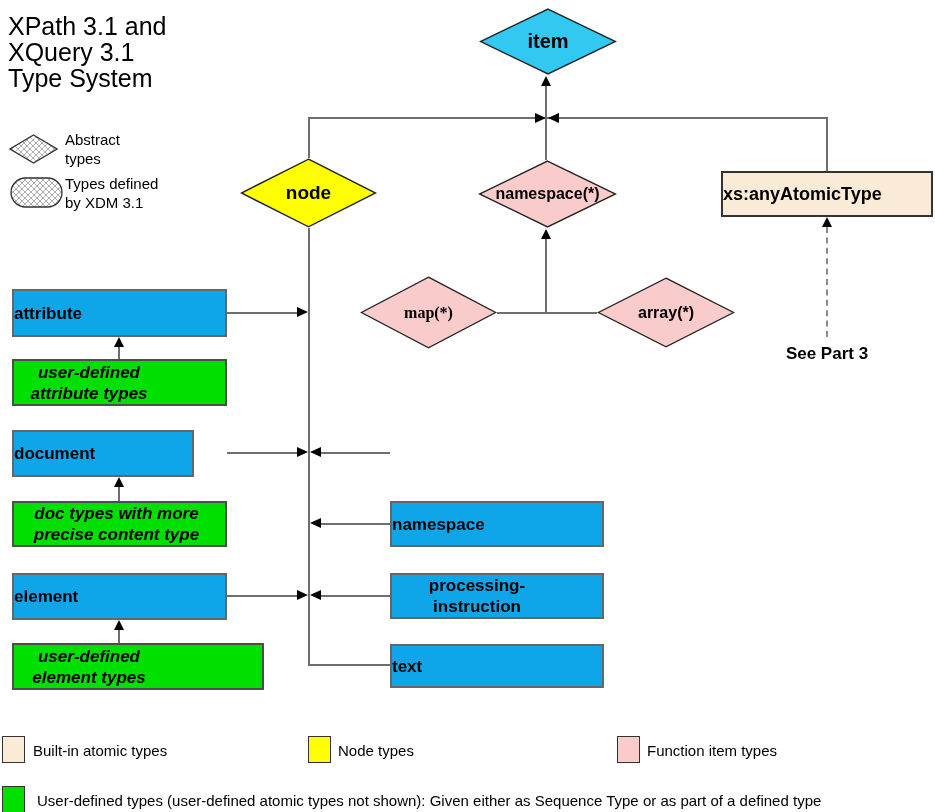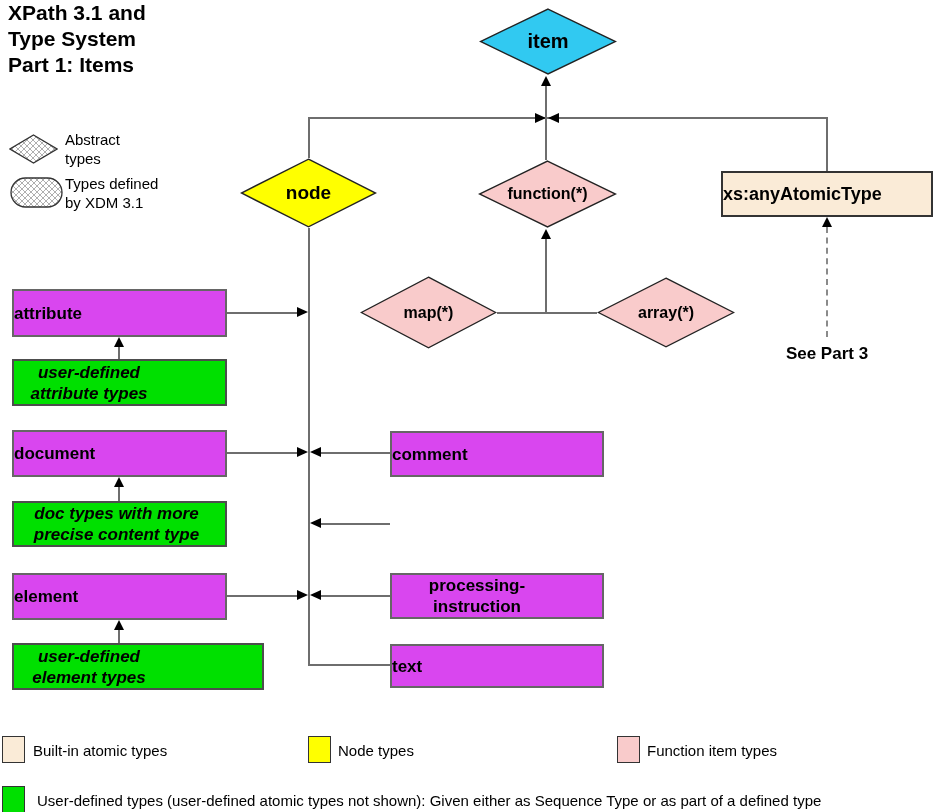--- a/index.html
+++ b/index.html
@@ -2,30 +2,30 @@
 <html><head>
 <meta charset="utf-8">
 <style>
   html,body{margin:0;padding:0;background:#fff;}
   .canvas{
     position:relative; width:935px; height:812px; background:#ffffff;
     font-family:"Liberation Sans", sans-serif; color:#000; overflow:hidden;
   }
   .abs{position:absolute;}
   
-  .title{position:absolute; left:8px; top:0; font-size:21px; font-weight:bold; line-height:26px;}
+  .title{position:absolute; left:8px; top:13px; font-size:25px; font-weight:normal; line-height:26px;}
   
   .leg-small{position:absolute; font-size:15px; line-height:19px;}
   
   .box{
     position:absolute; display:flex; align-items:center; 
     text-align:center; font-weight:bold; font-size:17px;
     border:2px solid #666; box-sizing:border-box; line-height:21px;
   }
-  .yellow{background:#d946ef;}
+  .yellow{background:#0ea5e9;}
   .green{background:#00E000; font-style:italic; border-color:#4d4d4d;}
   .cream{background:#FAEBD7; border:2px solid #333; font-size:18px;}
   
   .diamond{position:absolute;}
   .diamond svg{position:absolute; left:0; top:0; width:100%; height:100%;}
   .diamond .lbl{
     position:absolute; left:0; top:0; right:0; bottom:0;
     display:flex; align-items:center; justify-content:center; font-weight:bold;
   }
   .fs20{font-size:20px;} .fs19{font-size:19px;} .fs16{font-size:16px;}
@@ -47,22 +47,22 @@
   .sw-pink{background:#F9CBCB;} .sw-green{background:#00E000;}
   .leg-lbl{position:absolute; font-size:15px; line-height:18px;}
 </style>
 </head>
 <body>
 
 <div class="canvas">
 
   <div class="title">
     <div>XPath 3.1 and</div>
+    <div>XQuery 3.1</div>
     <div>Type System</div>
-    <div>Part 1: Items</div>
   </div>
 
   <div class="abs" style="left:9px; top:134px; width:49px; height:30px;">
     <svg width="49" height="30" viewBox="0 0 49 30">
       <defs>
         <pattern id="xh1" width="6" height="6" patternUnits="userSpaceOnUse">
           <path d="M0 0 L6 6 M6 0 L0 6" stroke="#9a9a9a" stroke-width="0.8"></path>
         </pattern>
       </defs>
       <polygon points="24.5,1 48,15 24.5,29 1,15" fill="url(#xh1)" stroke="#333" stroke-width="1.3"></polygon>
@@ -139,24 +139,24 @@
     <svg viewBox="0 0 100 60" preserveAspectRatio="none">
       <polygon points="50,1 99,30 50,59 1,30" fill="#FFFF00" stroke="#222" stroke-width="1.4" vector-effect="non-scaling-stroke"></polygon>
     </svg>
     <span class="lbl fs19">node</span>
   </div>
 
   <div class="diamond" style="left:478px; top:160px; width:139px; height:68px;">
     <svg viewBox="0 0 100 60" preserveAspectRatio="none">
       <polygon points="50,1 99,30 50,59 1,30" fill="#F9CBCB" stroke="#222" stroke-width="1.4" vector-effect="non-scaling-stroke"></polygon>
     </svg>
-    <span class="lbl fs16">function(*)</span>
-  </div>
-
-  <div class="diamond" style="left:360px; top:276px; width:137px; height:73px;">
+    <span class="lbl fs16">namespace(*)</span>
+  </div>
+
+  <div class="diamond" style="left:360px; top:276px; width:137px; height:73px;font-family:Liberation Serif, serif;">
     <svg viewBox="0 0 100 60" preserveAspectRatio="none">
       <polygon points="50,1 99,30 50,59 1,30" fill="#F9CBCB" stroke="#222" stroke-width="1.4" vector-effect="non-scaling-stroke"></polygon>
     </svg>
     <span class="lbl fs16">map(*)</span>
   </div>
 
   <div class="diamond" style="left:597px; top:277px; width:138px; height:71px;">
     <svg viewBox="0 0 100 60" preserveAspectRatio="none">
       <polygon points="50,1 99,30 50,59 1,30" fill="#F9CBCB" stroke="#222" stroke-width="1.4" vector-effect="non-scaling-stroke"></polygon>
     </svg>
@@ -167,36 +167,36 @@
     <span>xs:anyAtomicType</span>
   </div>
 
   <div class="box yellow" style="left:12px; top:289px; width:215px; height:48px;">
     <span>attribute</span>
   </div>
   <div class="box green" style="left:12px; top:359px; width:215px; height:47px;">
     <span style="width:150px;font-style:italic;">user-defined attribute types</span>
   </div>
 
-  <div class="box yellow" style="left:12px; top:430px; width:215px; height:47px;">
+  <div class="box yellow" style="left:12px; top:430px; width:182px; height:47px;">
     <span>document</span>
   </div>
   <div class="box green" style="left:12px; top:501px; width:215px; height:46px;">
     <span style="width:205px;">doc types with more precise content type</span>
   </div>
 
   <div class="box yellow" style="left:12px; top:573px; width:215px; height:47px;">
     <span>element</span>
   </div>
   <div class="box green" style="left:12px; top:643px; width:252px; height:47px;">
     <span style="width:150px;">user-defined element types</span>
   </div>
 
-  <div class="box yellow" style="left:390px; top:431px; width:214px; height:46px;">
-    <span>comment</span>
+  <div class="box yellow" style="left:390px; top:501px; width:214px; height:46px;">
+    <span>namespace</span>
   </div>
   <div class="box yellow" style="left:390px; top:573px; width:214px; height:46px;">
     <span style="width:170px;">processing-instruction</span>
   </div>
   <div class="box yellow" style="left:390px; top:644px; width:214px; height:44px;">
     <span>text</span>
   </div>
 
   <div class="see3" style="left:752px; top:344px; width:150px;">See Part 3</div>
 

